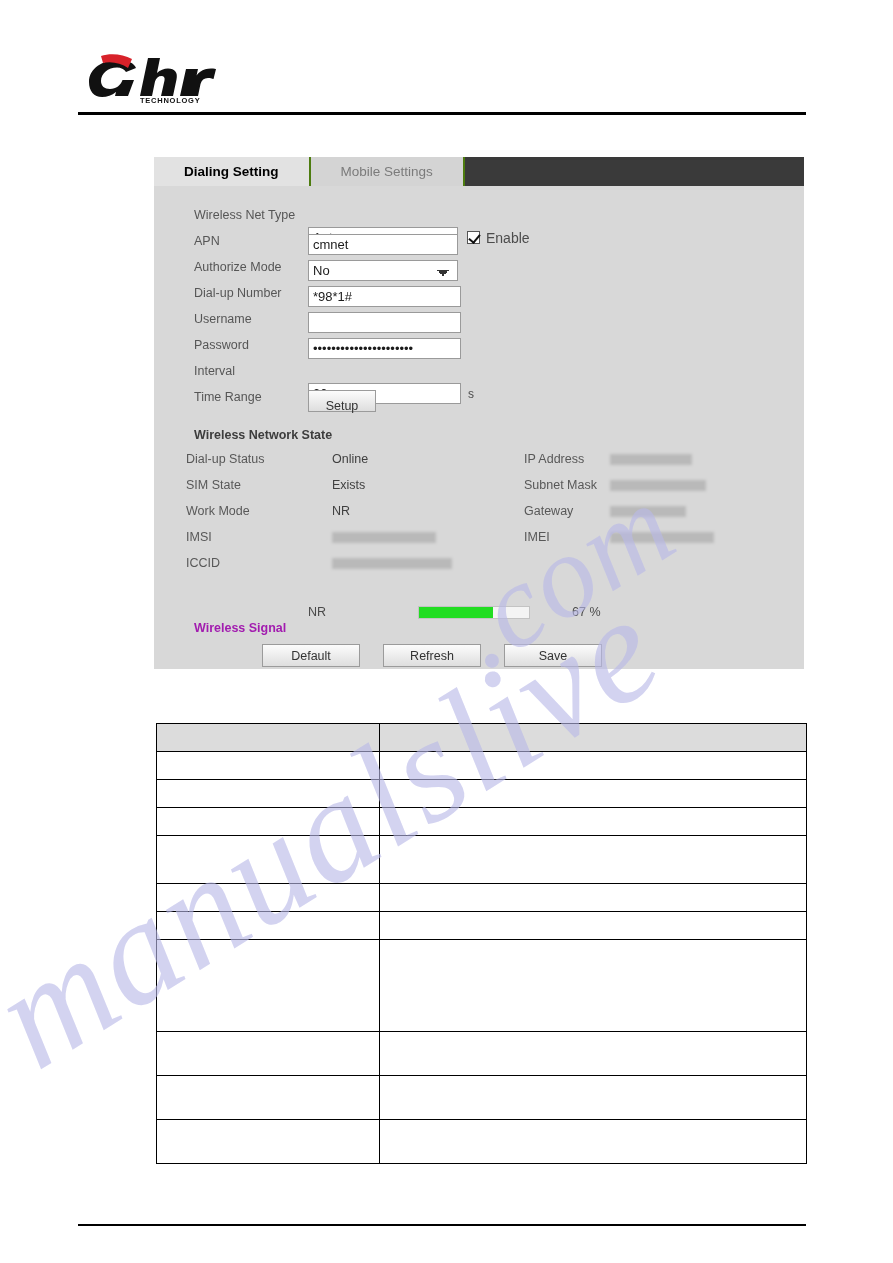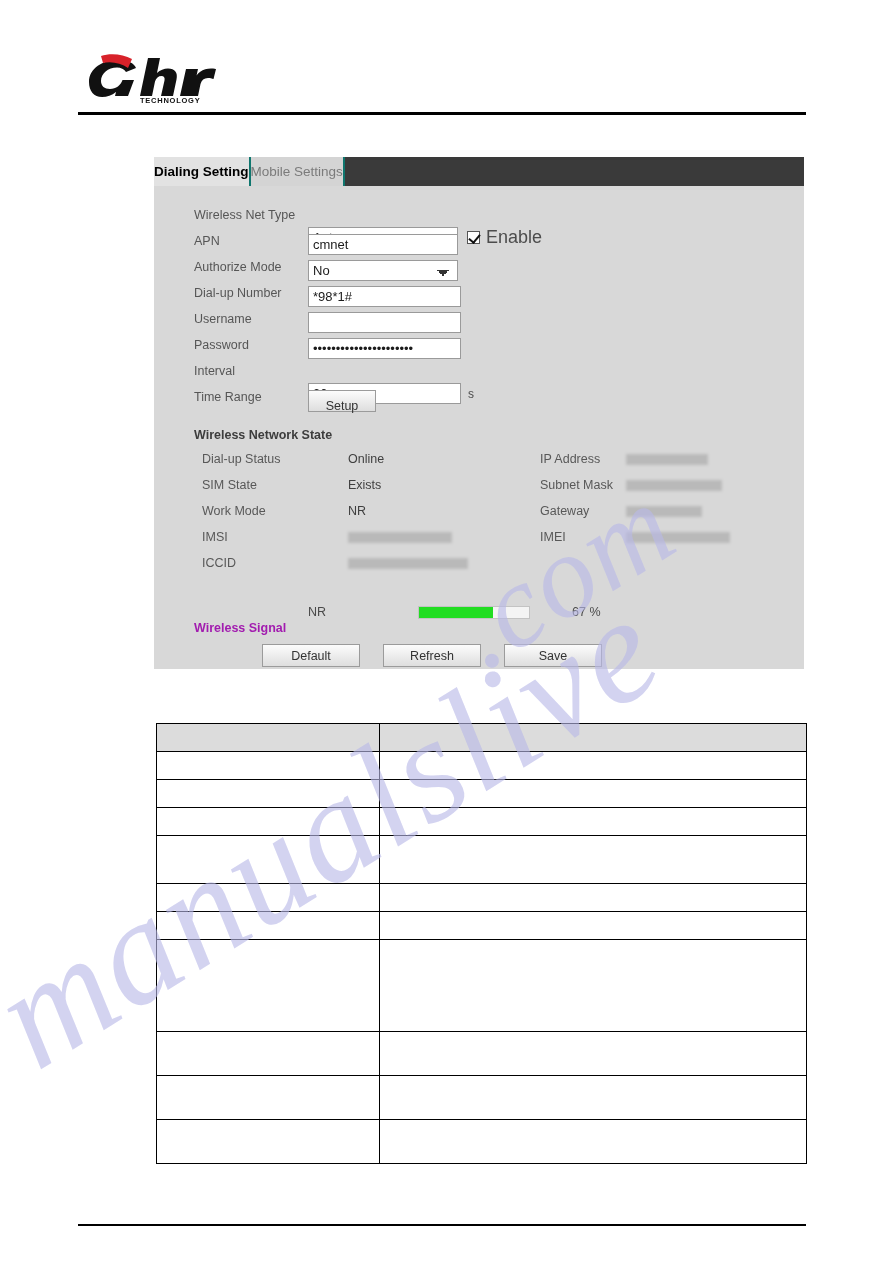--- a/index.html
+++ b/index.html
@@ -77,26 +77,26 @@
   }
   #tabbar {
     position: relative;
     height: 29px;
     background: #3a3a3a;
     display: flex;
     align-items: stretch;
   }
   .tab {
     height: 29px;
-    padding: 0 0;
+    padding: 0 30px;
     display: flex;
     align-items: center;
     font-size: 13.5px;
     background: #d9d9d9;
-    border-right: 2px solid #0f766e;
+    border-right: 2px solid #4d7c0f;
     cursor: pointer;
   }
   .tab.active {
     color: #000;
     font-weight: bold;
     background: #e2e2e2;
   }
   .tab.inactive {
     color: #7b7b7b;
     font-weight: normal;
@@ -163,21 +163,21 @@
   }
   .chk:after {
     content: "";
     position: absolute;
     left: 3px; top: 0px;
     width: 5px; height: 9px;
     border: solid #111;
     border-width: 0 2px 2px 0;
     transform: rotate(40deg);
   }
-  .chk-lbl { margin-left: 6px; font-size: 18px; color: #4c4c4c; }
+  .chk-lbl { margin-left: 6px; font-size: 14px; color: #4c4c4c; }
   .unit { margin-left: 7px; font-size: 12px; color: #4c4c4c; }
 
   .btn {
     font-family: "Liberation Sans", sans-serif;
     font-size: 12.5px;
     color: #333;
     background: linear-gradient(#fcfcfc, #dedede);
     border: 1px solid #9b9b9b;
     height: 22px;
     padding: 0 12px;
@@ -187,21 +187,21 @@
 
   .section-title {
     margin: 12px 0 4px 40px;
     font-size: 12.5px;
     font-weight: bold;
     color: #3d3d3d;
   }
 
   #state-grid {
     position: relative;
-    padding-left: 48px;
+    padding-left: 32px;
   }
   .state-row {
     display: flex;
     height: 26px;
     align-items: center;
     font-size: 12.5px;
     color: #565656;
   }
   .st-lbl { width: 146px; color: #585858; }
   .st-val { width: 192px; color: #3f3f3f; }

